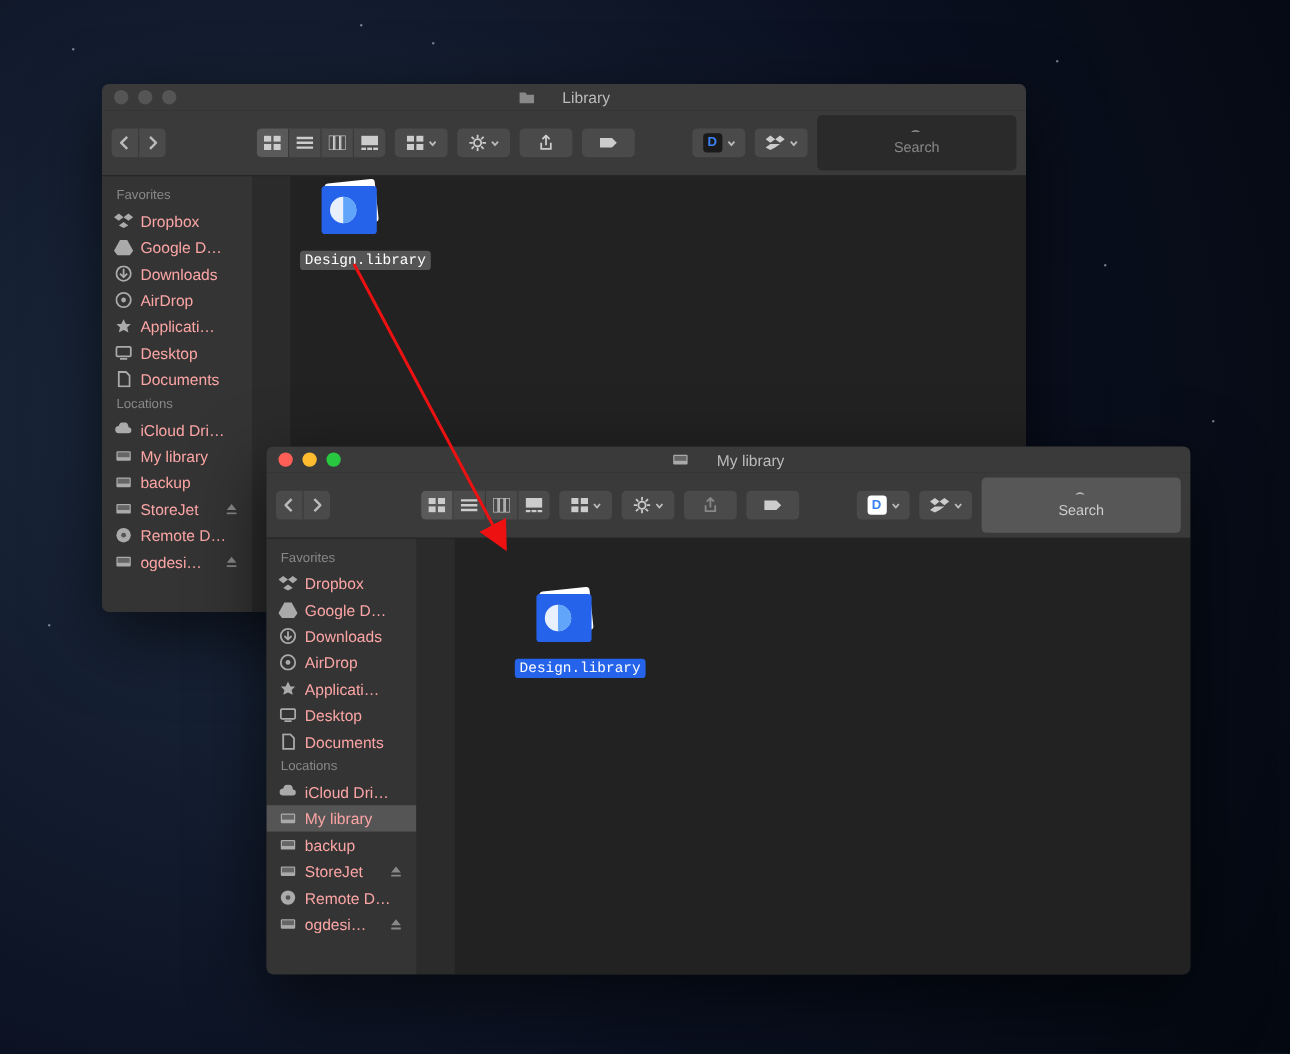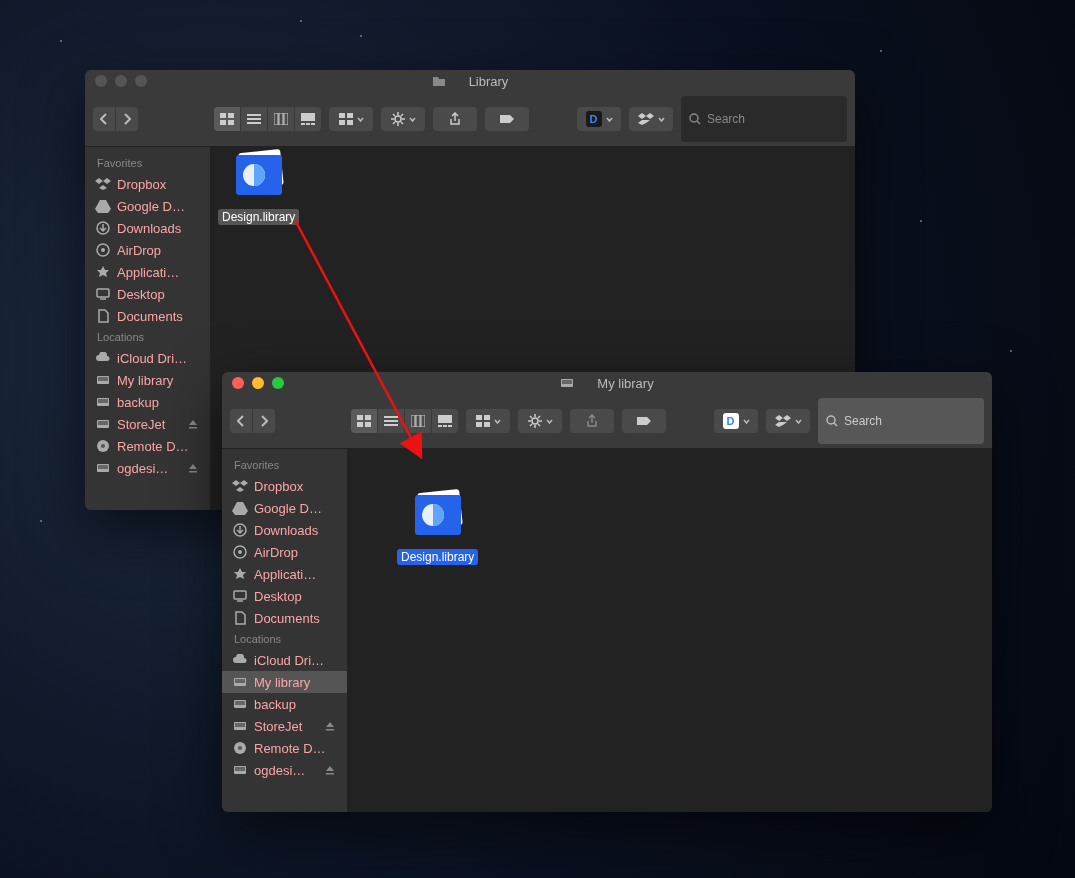--- a/index.html
+++ b/index.html
@@ -101,28 +101,30 @@
   .spacer { flex: 1; }
   .search {
     display: flex;
     align-items: center;
     gap: 6px;
     height: 22px;
     border-radius: 4px;
     padding: 12px 8px;
     color: #888;
     font-size: 12px;
+    flex-direction: column;
   }
   .search.dark { background: #2a2a2a; width: 150px; }
   .search.light { background: #575757; width: 150px; }
 
   .body {
     display: flex;
     flex: 1;
     min-height: 0;
+    gap: 32px;
   }
   .sidebar {
     width: 125px;
     background: #343434;
     padding: 6px 0;
     overflow: hidden;
     font-size: 13px;
   }
   .shead {
     color: #888;
@@ -142,20 +144,21 @@
   .sitem.sel { background: #555; }
   .sitem .lbl { overflow: hidden; text-overflow: ellipsis; flex:1; }
   .sitem .ico { width: 16px; height: 16px; display:flex; align-items:center; justify-content:center; color:#aaa; flex-shrink:0; }
   .eject { width: 12px; color:#888; }
 
   .content {
     flex: 1;
     background: #222;
     position: relative;
     padding: 24px;
+    font-family: Liberation Mono, monospace;
   }
   .fileicon {
     position: absolute;
     width: 80px;
     text-align: center;
   }
   .fileicon .iconbox {
     width: 64px;
     height: 56px;
     margin: 0 auto 6px;

